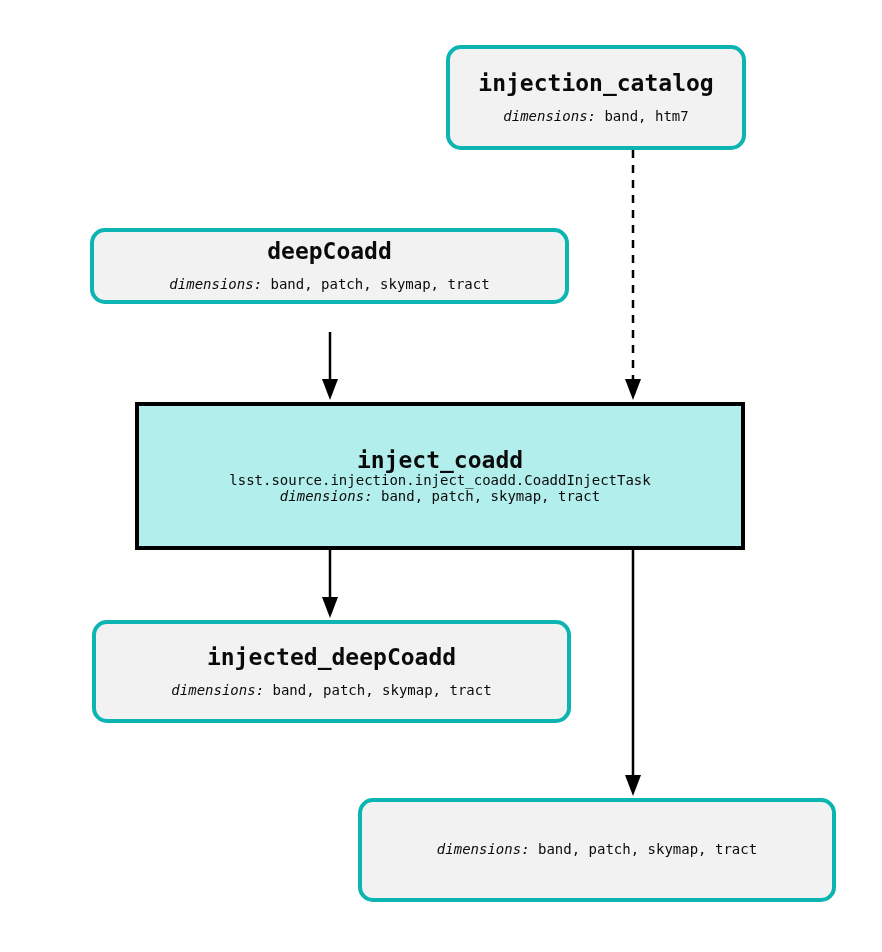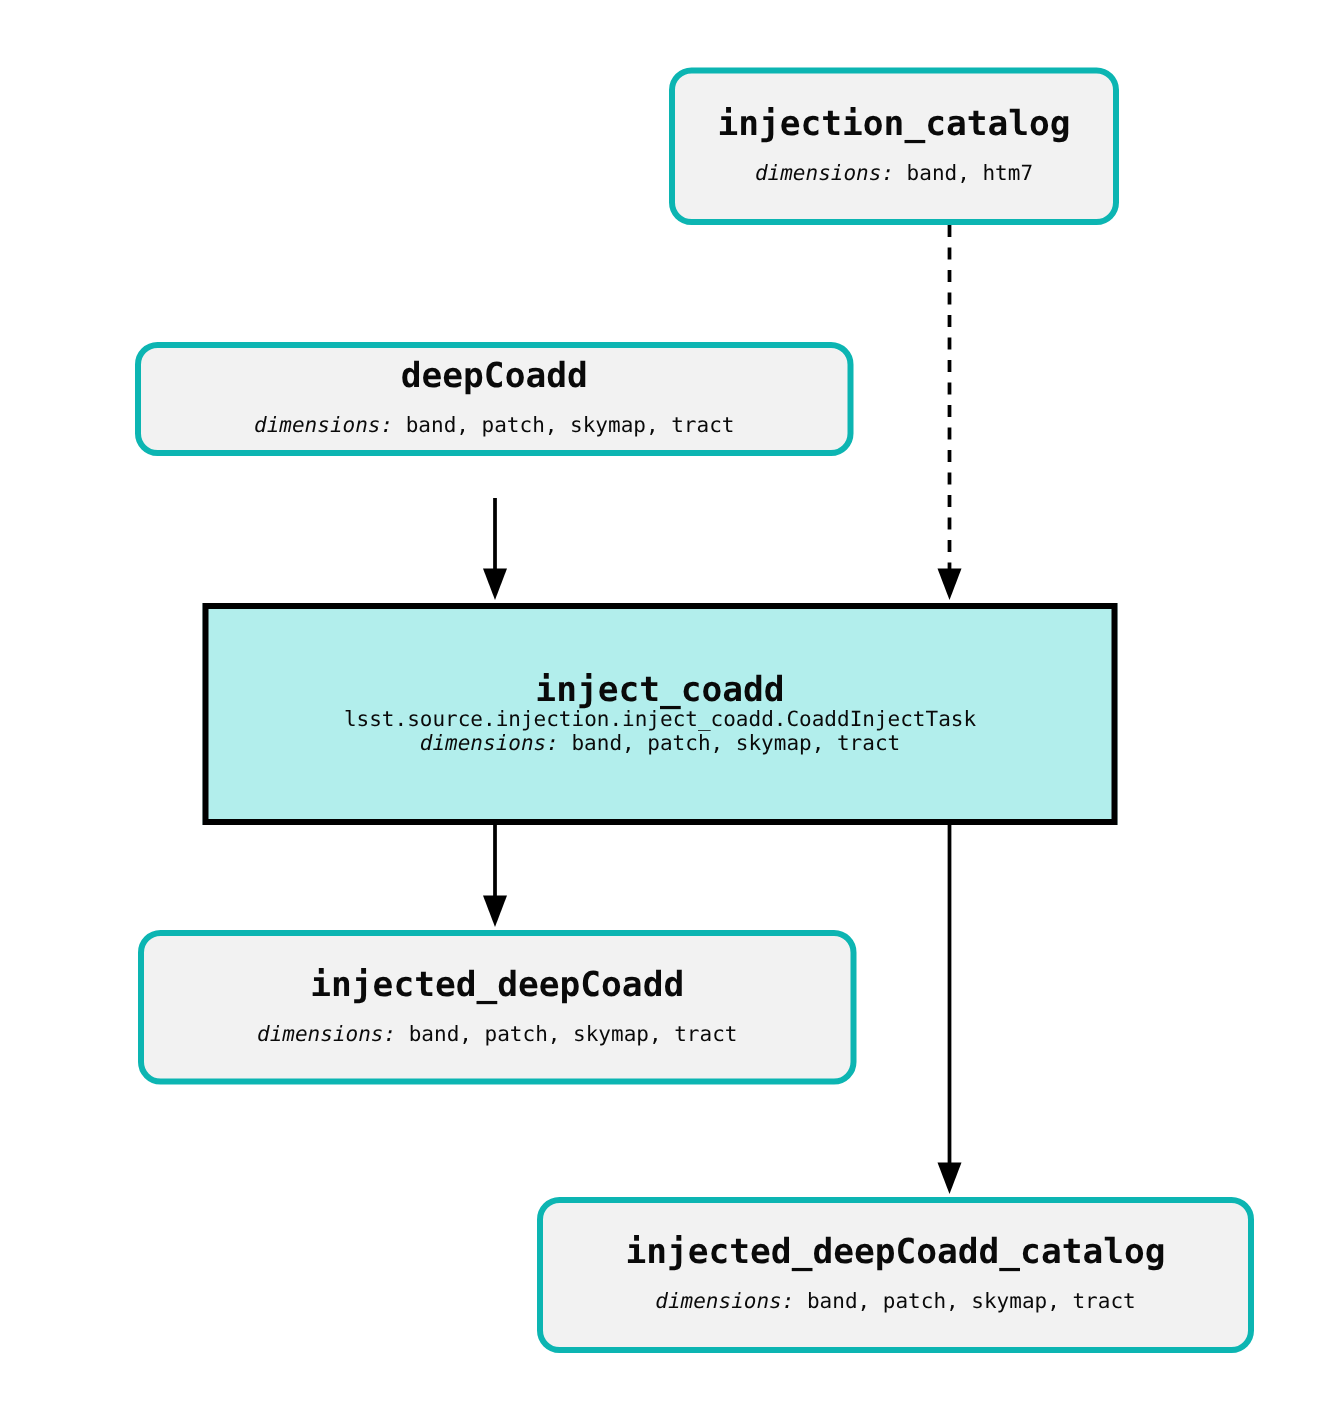--- a/index.html
+++ b/index.html
@@ -121,17 +121,16 @@
     <div class="task-class">lsst.source.injection.inject_coadd.CoaddInjectTask</div>
     <div class="node-dims"><span class="dims-label">dimensions:</span><span class="dims-value">band, patch, skymap, tract</span></div>
   </div>
 
   <div class="node dataset" style="left:46px; top:620px; width:479px; height:103px;margin-left:46px;">
     <div class="node-title">injected_deepCoadd</div>
     <div class="node-dims"><span class="dims-label">dimensions:</span><span class="dims-value">band, patch, skymap, tract</span></div>
   </div>
 
   <div class="node dataset" style="left:358px; top:798px; width:478px; height:104px;">
-    <div class="node-title">injected_deepCoadd_catalog</div>
     <div class="node-dims"><span class="dims-label">dimensions:</span><span class="dims-value">band, patch, skymap, tract</span></div>
   </div>
 
 </div>
 
 </body></html>

